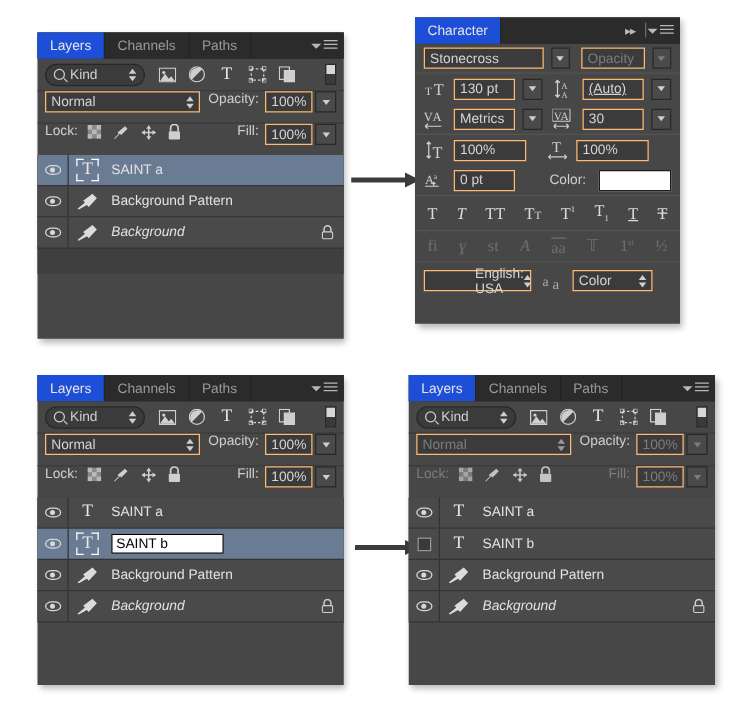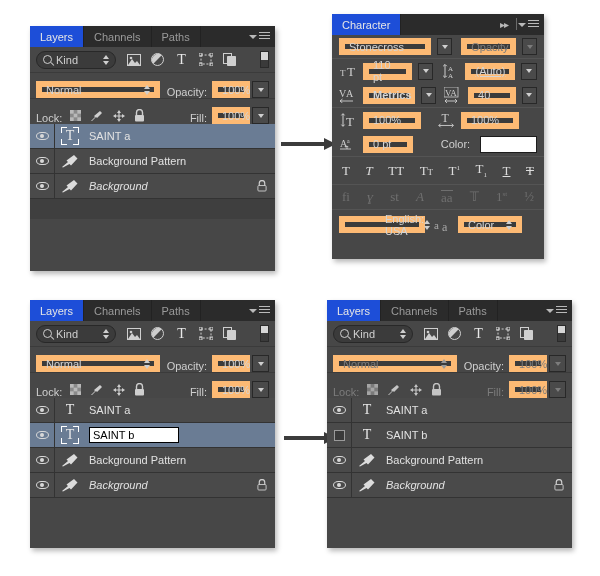--- a/index.html
+++ b/index.html
@@ -54,27 +54,27 @@
     border-top:4px solid #b9b9b9;margin-right:2px;
   }
   .dbl-chev{
     position:absolute;right:36px;top:5px;
     color:#b9b9b9;font-size:10px;letter-spacing:-1px;cursor:pointer;
   }
   .vsep{
     position:absolute;right:27px;top:4px;width:1px;height:12px;background:#6a6a6a;
   }
   
-  .row{display:flex;align-items:flex-end;padding:0 6px;}
+  .row{display:flex;align-items:flex-start;padding:0 6px;}
   .divider{height:1px;background:#3b3b3b;}
   .sep-line{height:1px;background:#545454;}
   
   .field{
     background:#3b3b3b;
-    border:6px solid #fdba74;
+    border:1px solid #fdba74;
     height:17px;
     display:flex;align-items:center;
     padding:0 4px;
     color:#d4d4d4;
     font-size:11px;
     box-sizing:border-box;
   }
   .caret{
     width:0;height:0;border-left:3.5px solid transparent;border-right:3.5px solid transparent;
     border-top:4px solid #cfcfcf;margin-left:auto;
@@ -394,21 +394,21 @@
   <div class="sep-line"></div>
 
   <div class="charrow">
     <span class="ico-lbl">
       <svg width="18" height="14" viewBox="0 0 18 14">
           <text x="0" y="12" font-family="Liberation Serif, serif" font-size="9" fill="#cfcfcf">T</text>
           <text x="7" y="12" font-family="Liberation Serif, serif" font-size="13" fill="#cfcfcf">T</text>
         </svg>
     </span>
     <div class="field" style="width:52px;">
-      <span>110 pt</span>
+      <span>130 pt</span>
     </div>
     <div class="dropbtn">
         <span class="caret" style="margin:0;"></span>
       </div>
     <span class="ico-lbl" style="margin-left:4px;">
       <svg width="18" height="16" viewBox="0 0 18 16">
           <path d="M3 2 V14 M1.2 3.2 L3 1.4 L4.8 3.2 M1.2 12.8 L3 14.6 L4.8 12.8" stroke="#cfcfcf" fill="none" stroke-width="1"></path>
           <text x="6" y="8" font-family="Liberation Serif, serif" font-size="7" fill="#cfcfcf">A</text>
           <text x="6" y="15" font-family="Liberation Serif, serif" font-size="7" fill="#cfcfcf">A</text>
         </svg>
@@ -422,35 +422,35 @@
   </div>
 
   <div class="charrow">
     <span class="ico-lbl">
       <svg width="20" height="16" viewBox="0 0 20 16">
           <text x="0" y="10" font-family="Liberation Serif, serif" font-size="10" fill="#cfcfcf">V</text>
           <text x="7" y="10" font-family="Liberation Serif, serif" font-size="10" fill="#cfcfcf">A</text>
           <path d="M1 14 H14 M1 14 L3.5 12 M1 14 L3.5 16" stroke="#cfcfcf" fill="none" stroke-width="0.9"></path>
         </svg>
     </span>
-    <div class="field" style="width:52px;font-weight:bold;">
+    <div class="field" style="width:52px;">
       <span>Metrics</span>
     </div>
     <div class="dropbtn">
         <span class="caret" style="margin:0;"></span>
       </div>
     <span class="ico-lbl" style="margin-left:4px;">
       <svg width="20" height="16" viewBox="0 0 20 16">
           <rect x="0" y="0" width="14" height="10" fill="none" stroke="#cfcfcf" stroke-width="0.8"></rect>
           <text x="1" y="9" font-family="Liberation Serif, serif" font-size="9" fill="#cfcfcf">VA</text>
           <path d="M1 14 H13 M1 14 L3 12 M1 14 L3 16 M13 14 L11 12 M13 14 L11 16" stroke="#cfcfcf" fill="none" stroke-width="0.9"></path>
         </svg>
     </span>
     <div class="field" style="width:52px;">
-      <span>40</span>
+      <span>30</span>
     </div>
     <div class="dropbtn">
         <span class="caret" style="margin:0;"></span>
       </div>
   </div>
 
   <div class="sep-line"></div>
 
   <div class="charrow">
     <span class="ico-lbl">

